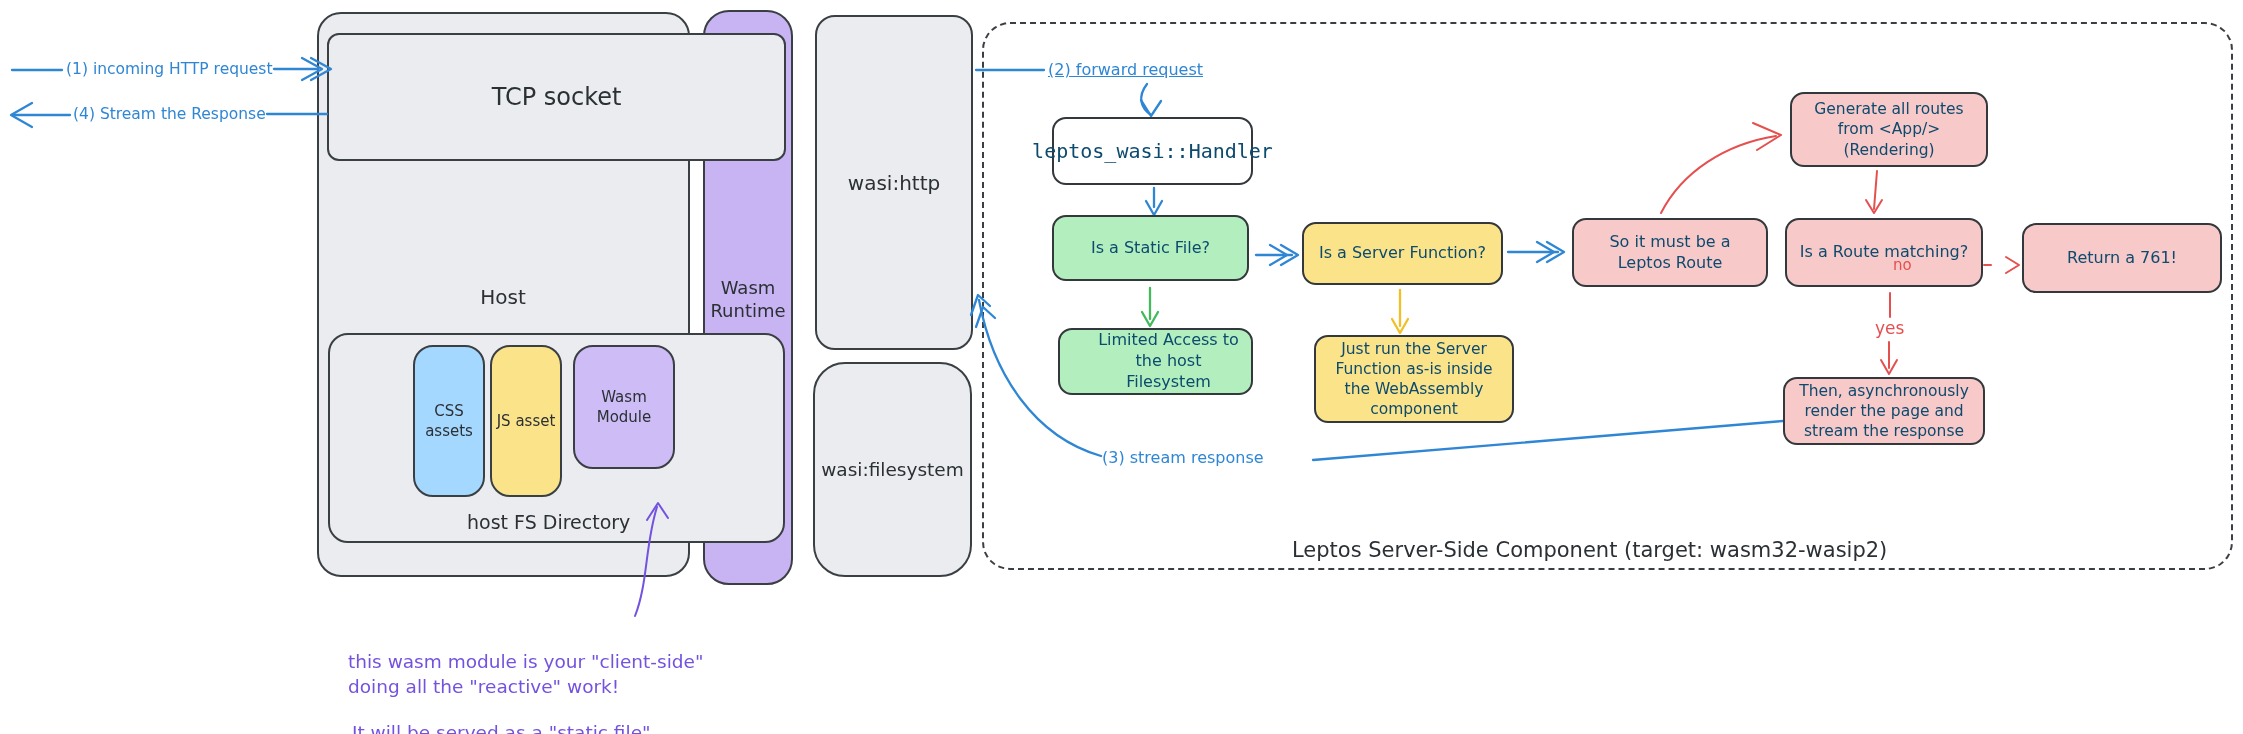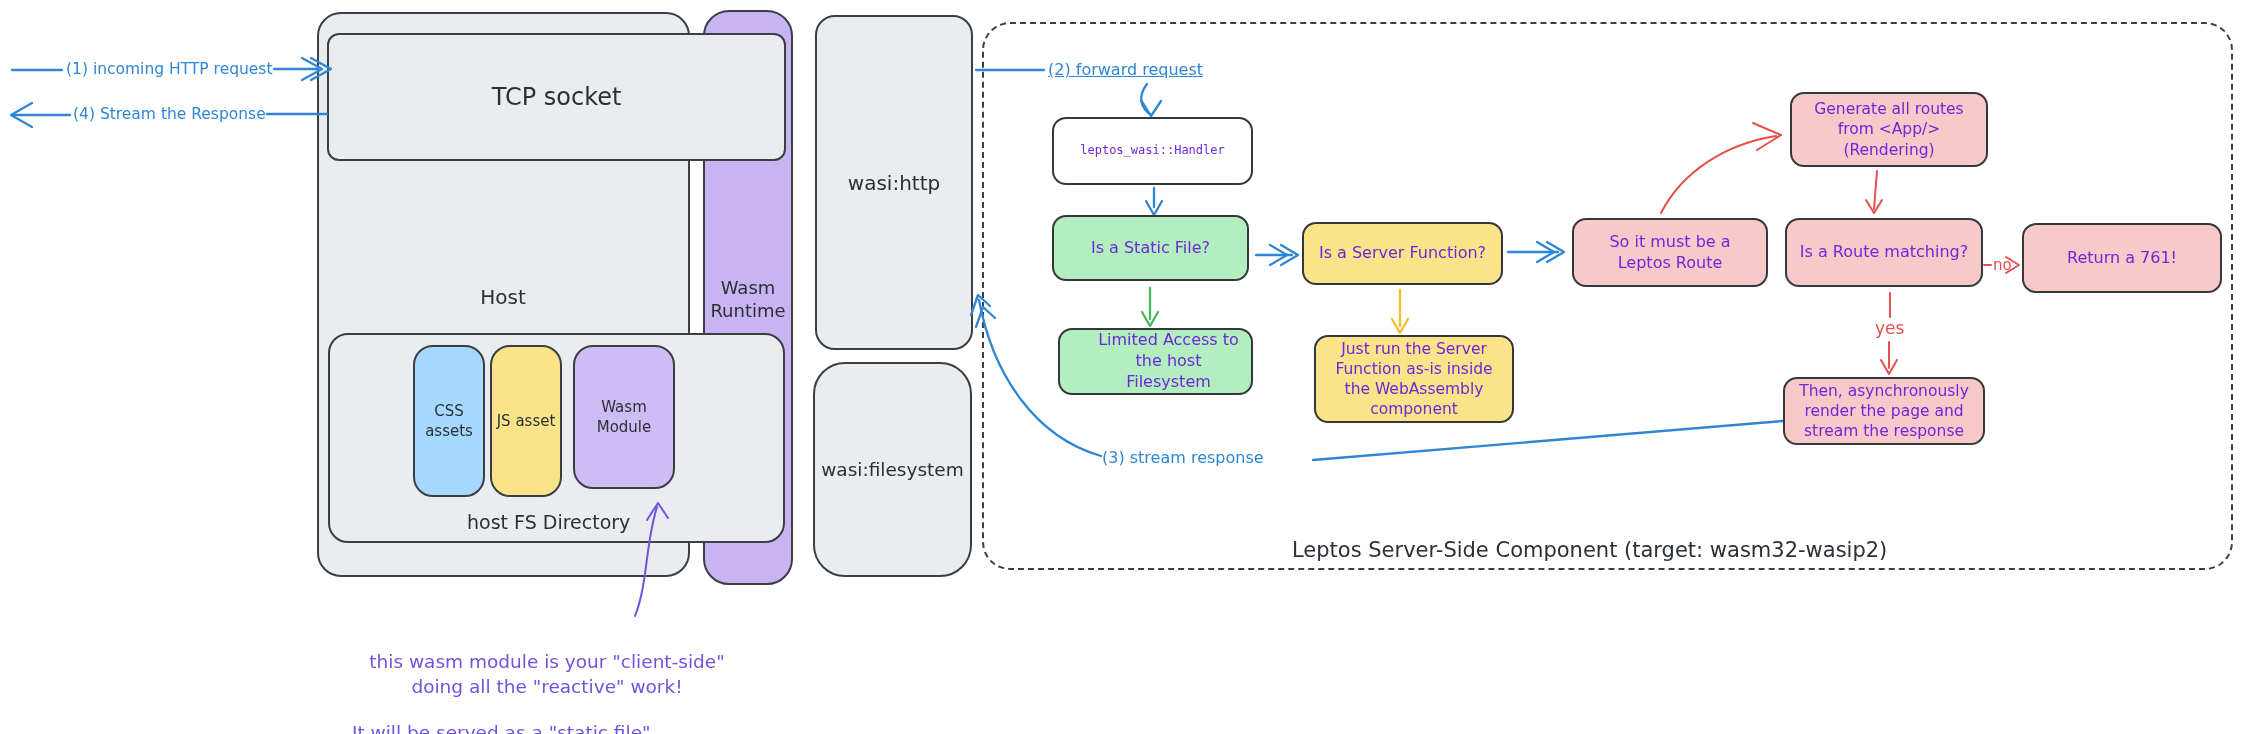--- a/index.html
+++ b/index.html
@@ -10,23 +10,23 @@
   .abs{position:absolute;box-sizing:border-box;}
   .box{position:absolute;box-sizing:border-box;border:2px solid #3a3f44;}
   .lbl{position:absolute;white-space:nowrap;}
   .blue-lbl{color:#2f86d4;font-size:16px;}
   .red-lbl{color:#e5504f;font-size:16px;}
   .purple-lbl{color:#7452e0;font-size:18.5px;line-height:1.35;white-space:pre-line;}
   .center{display:flex;align-items:center;justify-content:center;text-align:center;}
   .node{
     position:absolute;box-sizing:border-box;border:2px solid #33383c;border-radius:14px;
     display:flex;align-items:center;justify-content:center;text-align:center;
-    font-size:16px;line-height:1.3;color:#6d28d9;padding:4px 10px;
+    font-size:16px;line-height:1.3;color:#0c4a6e;padding:4px 10px;
   }
-  .mono{font-family:"DejaVu Sans Mono","Liberation Mono",monospace;font-size:12px;text-align:center;}
+  .mono{font-family:"DejaVu Sans Mono","Liberation Mono",monospace;font-size:20px;text-align:center;}
   .dashed{
     position:absolute;border:2.5px dashed #3a3f44;border-radius:28px;box-sizing:border-box;background:transparent;
   }
   svg.arrows{position:absolute;left:0;top:0;width:2243px;height:734px;pointer-events:none;}
   svg.arrows path{fill:none;stroke-linecap:round;stroke-linejoin:round;}
   .caption{position:absolute;font-size:21px;color:#2b3035;white-space:nowrap;}
 </style>
 </head>
 <body>
 
@@ -41,21 +41,21 @@
   </div>
 
   <div class="box" style="left: 328px; top: 333px; width: 457px; height: 210px; border-radius: 20px; background: rgb(234, 236, 239);"></div>
 
   <div class="box center" style="left: 413px; top: 345px; width: 72px; height: 152px; border-radius: 20px; font-size: 15px; line-height: 1.35; background: rgb(165, 216, 255);">
     <span>CSS assets</span>
   </div>
   <div class="box center" style="left: 490px; top: 345px; width: 72px; height: 152px; border-radius: 20px; font-size: 15px; line-height: 1.35; background: rgb(251, 227, 138);">
     <span>JS asset</span>
   </div>
-  <div class="box center" style="left: 573px; top: 345px; width: 102px; height: 144px; border-radius: 20px; font-size: 15px; line-height: 1.35; background: rgb(205, 188, 245);">
+  <div class="box center" style="left: 573px; top: 345px; width: 102px; height: 124px; border-radius: 20px; font-size: 15px; line-height: 1.35; background: rgb(205, 188, 245);">
     <span>Wasm Module</span>
   </div>
 
   <div class="lbl center" style="left:420px;top:285px;width:166px;font-size:20px;">
     <span>Host</span>
   </div>
 
   <div class="lbl" style="left:467px;top:511px;font-size:19px;">
     <span>host FS Directory</span>
   </div>
@@ -188,25 +188,25 @@
   </div>
   <div class="lbl blue-lbl" style="left:1048px;top:60px;text-decoration:underline;">
     <span>(2) forward request</span>
   </div>
   <div class="lbl blue-lbl" style="left:1102px;top:448px;">
     <span>(3) stream response</span>
   </div>
   <div class="lbl red-lbl" style="left:1875px;top:318px;font-size:17px;">
     <span>yes</span>
   </div>
-  <div class="lbl red-lbl" style="left:1993px;top:256px;font-size:15px;text-align:center;">
+  <div class="lbl red-lbl" style="left:1893px;top:256px;font-size:15px;text-align:center;">
     <span>no</span>
   </div>
 
-  <div class="purple-lbl abs" style="left:332px;top:625px;width:430px;text-align:center;">
+  <div class="purple-lbl abs" style="left:348px;top:625px;width:430px;">
     <span>this wasm module is your "client-side"
 doing all the "reactive" work!</span>
   </div>
   <div class="purple-lbl abs" style="left:352px;top:696px;width:430px;">
     <span>It will be served as a "static file".</span>
   </div>
 
 </div>
 
 </body></html>

